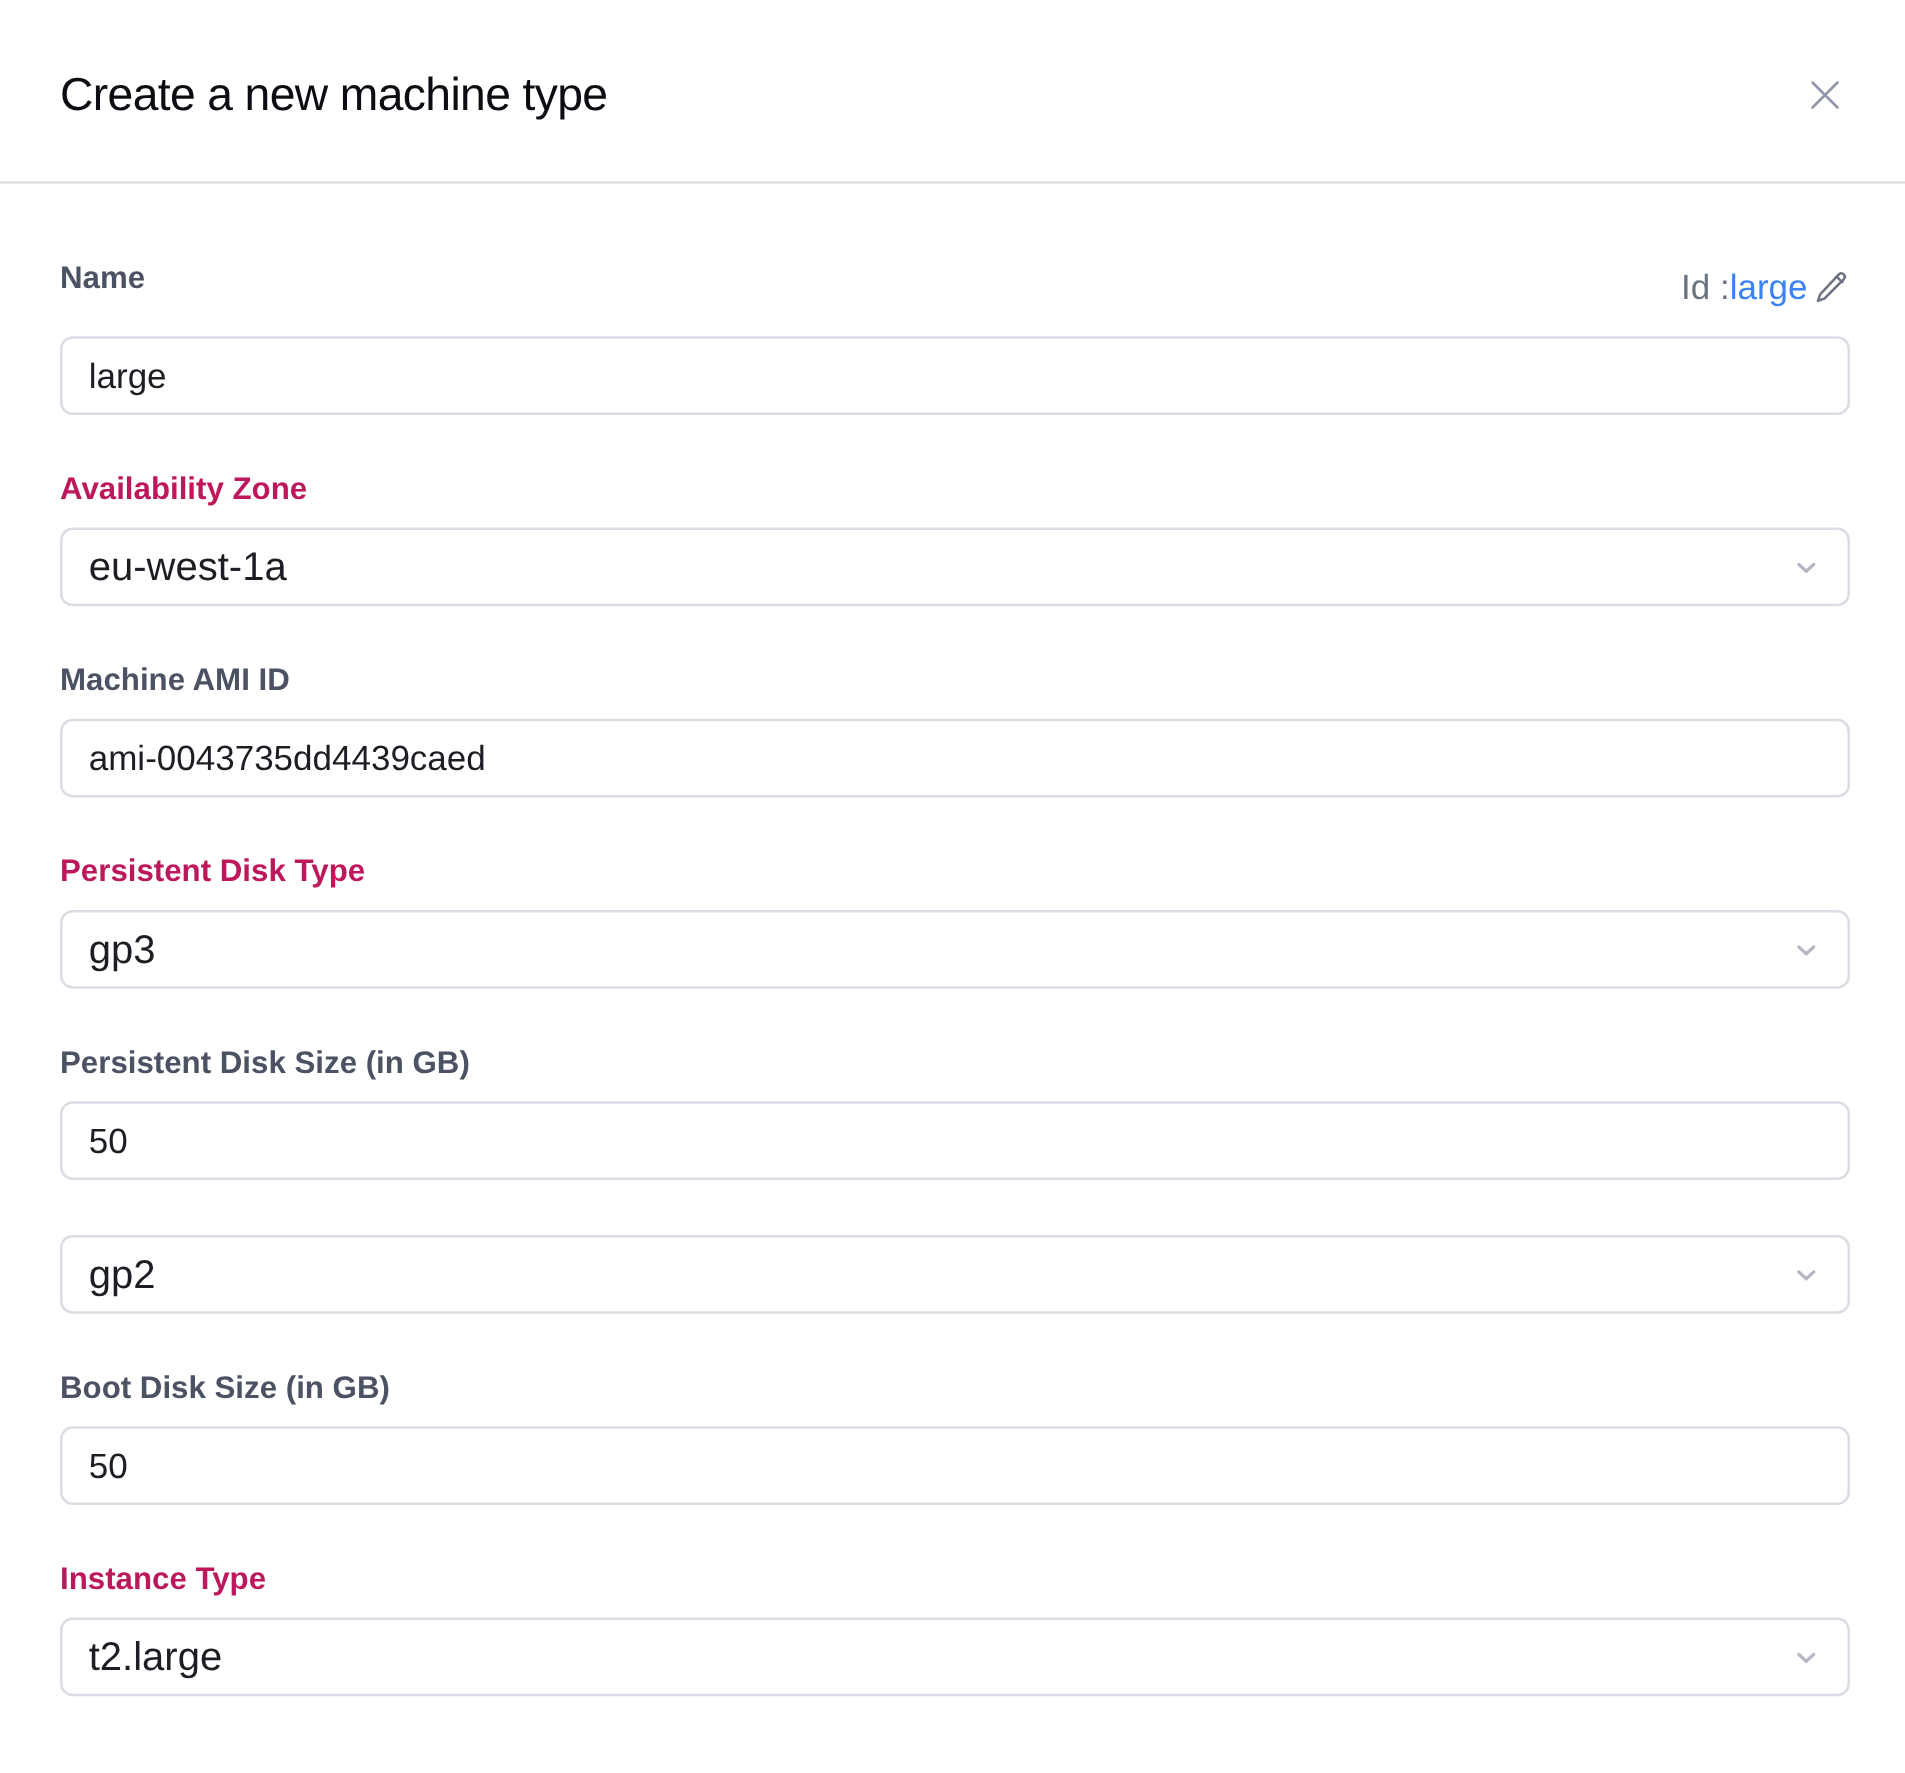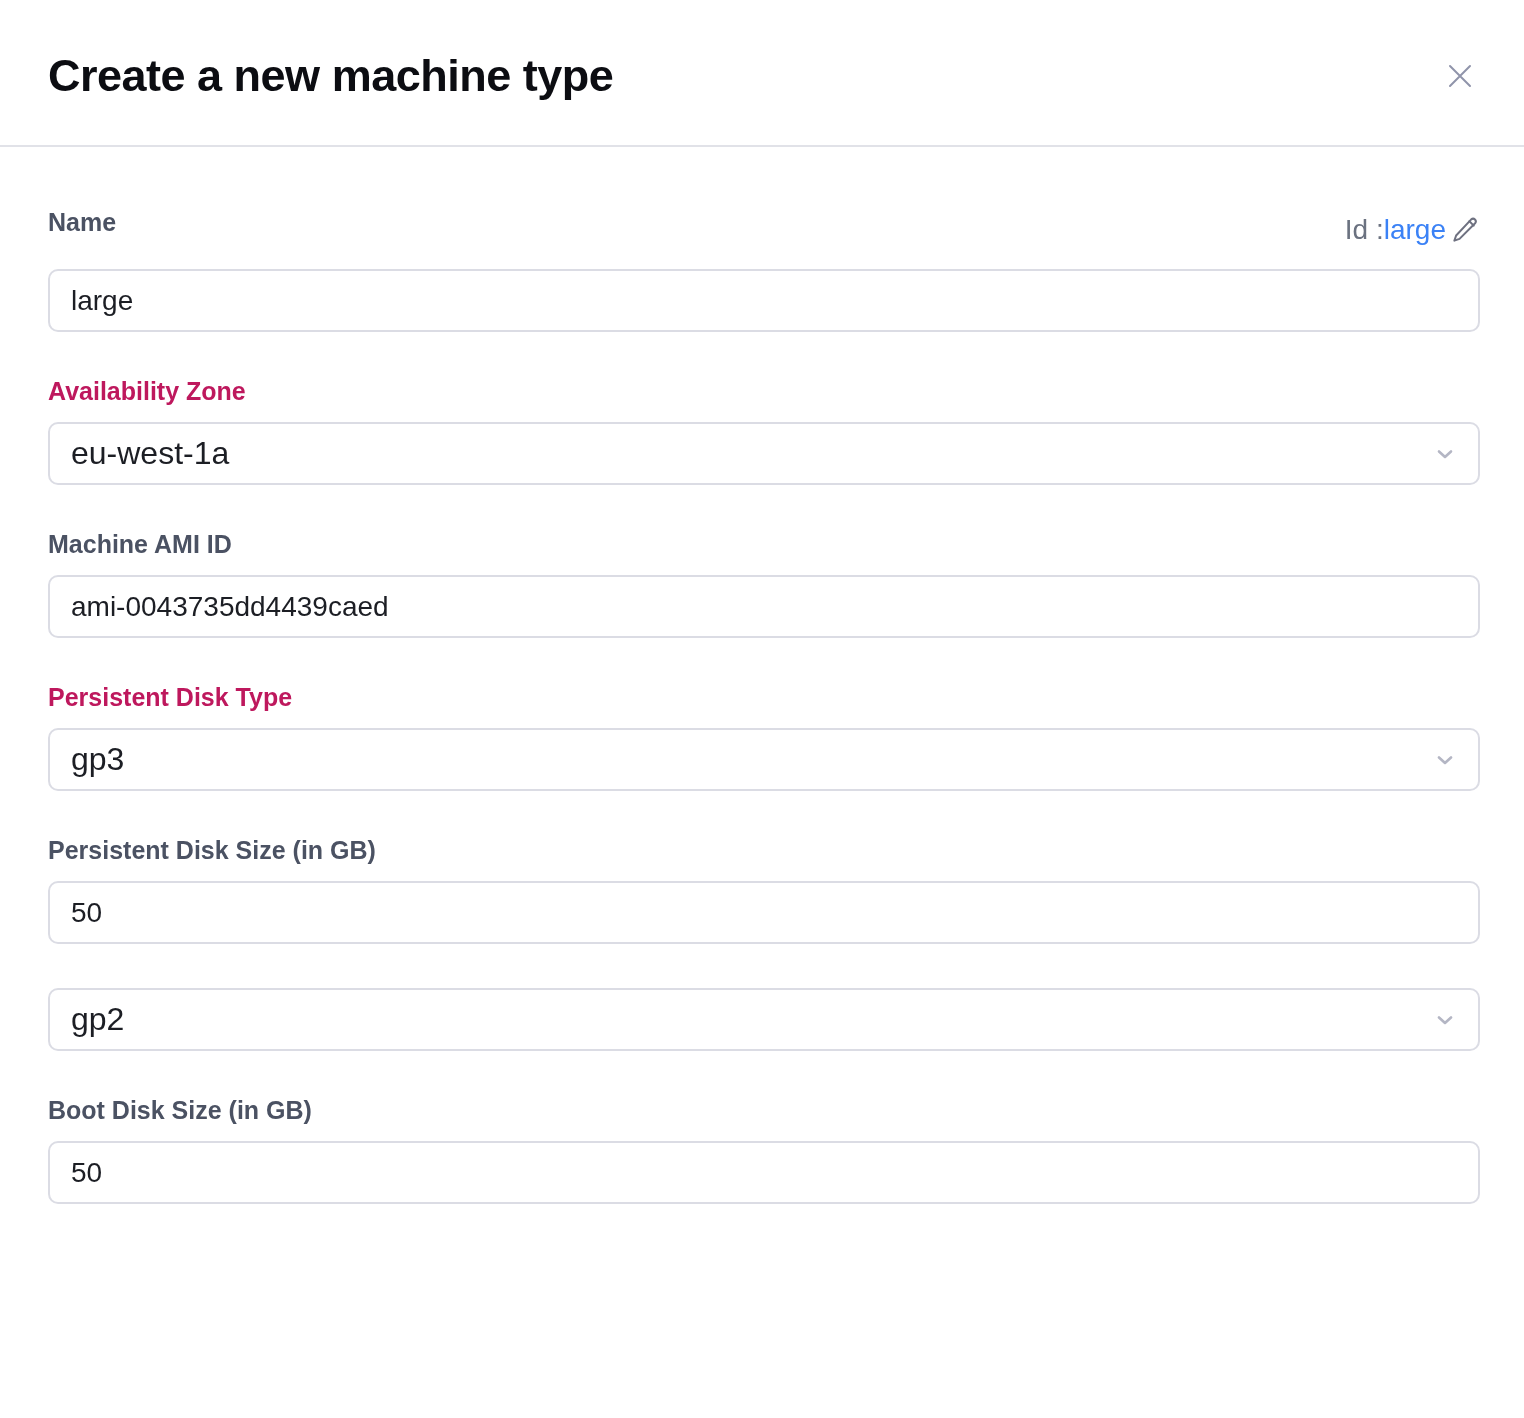--- a/index.html
+++ b/index.html
@@ -16,22 +16,22 @@
   }
   .modal-header {
     display: flex;
     align-items: center;
     justify-content: space-between;
     height: 147px;
     padding: 6px 44px 0 48px;
     border-bottom: 2px solid #e1e2e8;
   }
   .modal-title {
-    font-size: 45px;
-    font-weight: 700;
+    font-size: 37px;
+    font-weight: 400;
     color: #0c0d12;
     letter-spacing: -0.5px;
   }
   .close-btn {
     background: none;
     border: none;
     cursor: pointer;
     width: 40px;
     height: 40px;
     display: flex;
@@ -177,15 +177,24 @@
           <path d="M6 9.5 L12 15 L18 9.5" stroke="#b4b6c4" stroke-width="2.6" stroke-linecap="round" stroke-linejoin="round"></path>
         </svg>
       </div>
     </div>
 
     <div class="field-group">
       <label class="field-label dark">Boot Disk Size (in GB)</label>
       <input class="text-input" type="text" value="50" style="">
     </div>
 
+    <div class="field-group">
+      <label class="field-label light">Instance Type</label>
+      <div class="select-box">
+        <span class="select-value">t2.large</span>
+        <svg width="24" height="24" viewBox="0 0 24 24" fill="none">
+          <path d="M6 9.5 L12 15 L18 9.5" stroke="#b4b6c4" stroke-width="2.6" stroke-linecap="round" stroke-linejoin="round"></path>
+        </svg>
+      </div>
+    </div>
 
   </div>
 </div>
 
 </body></html>

